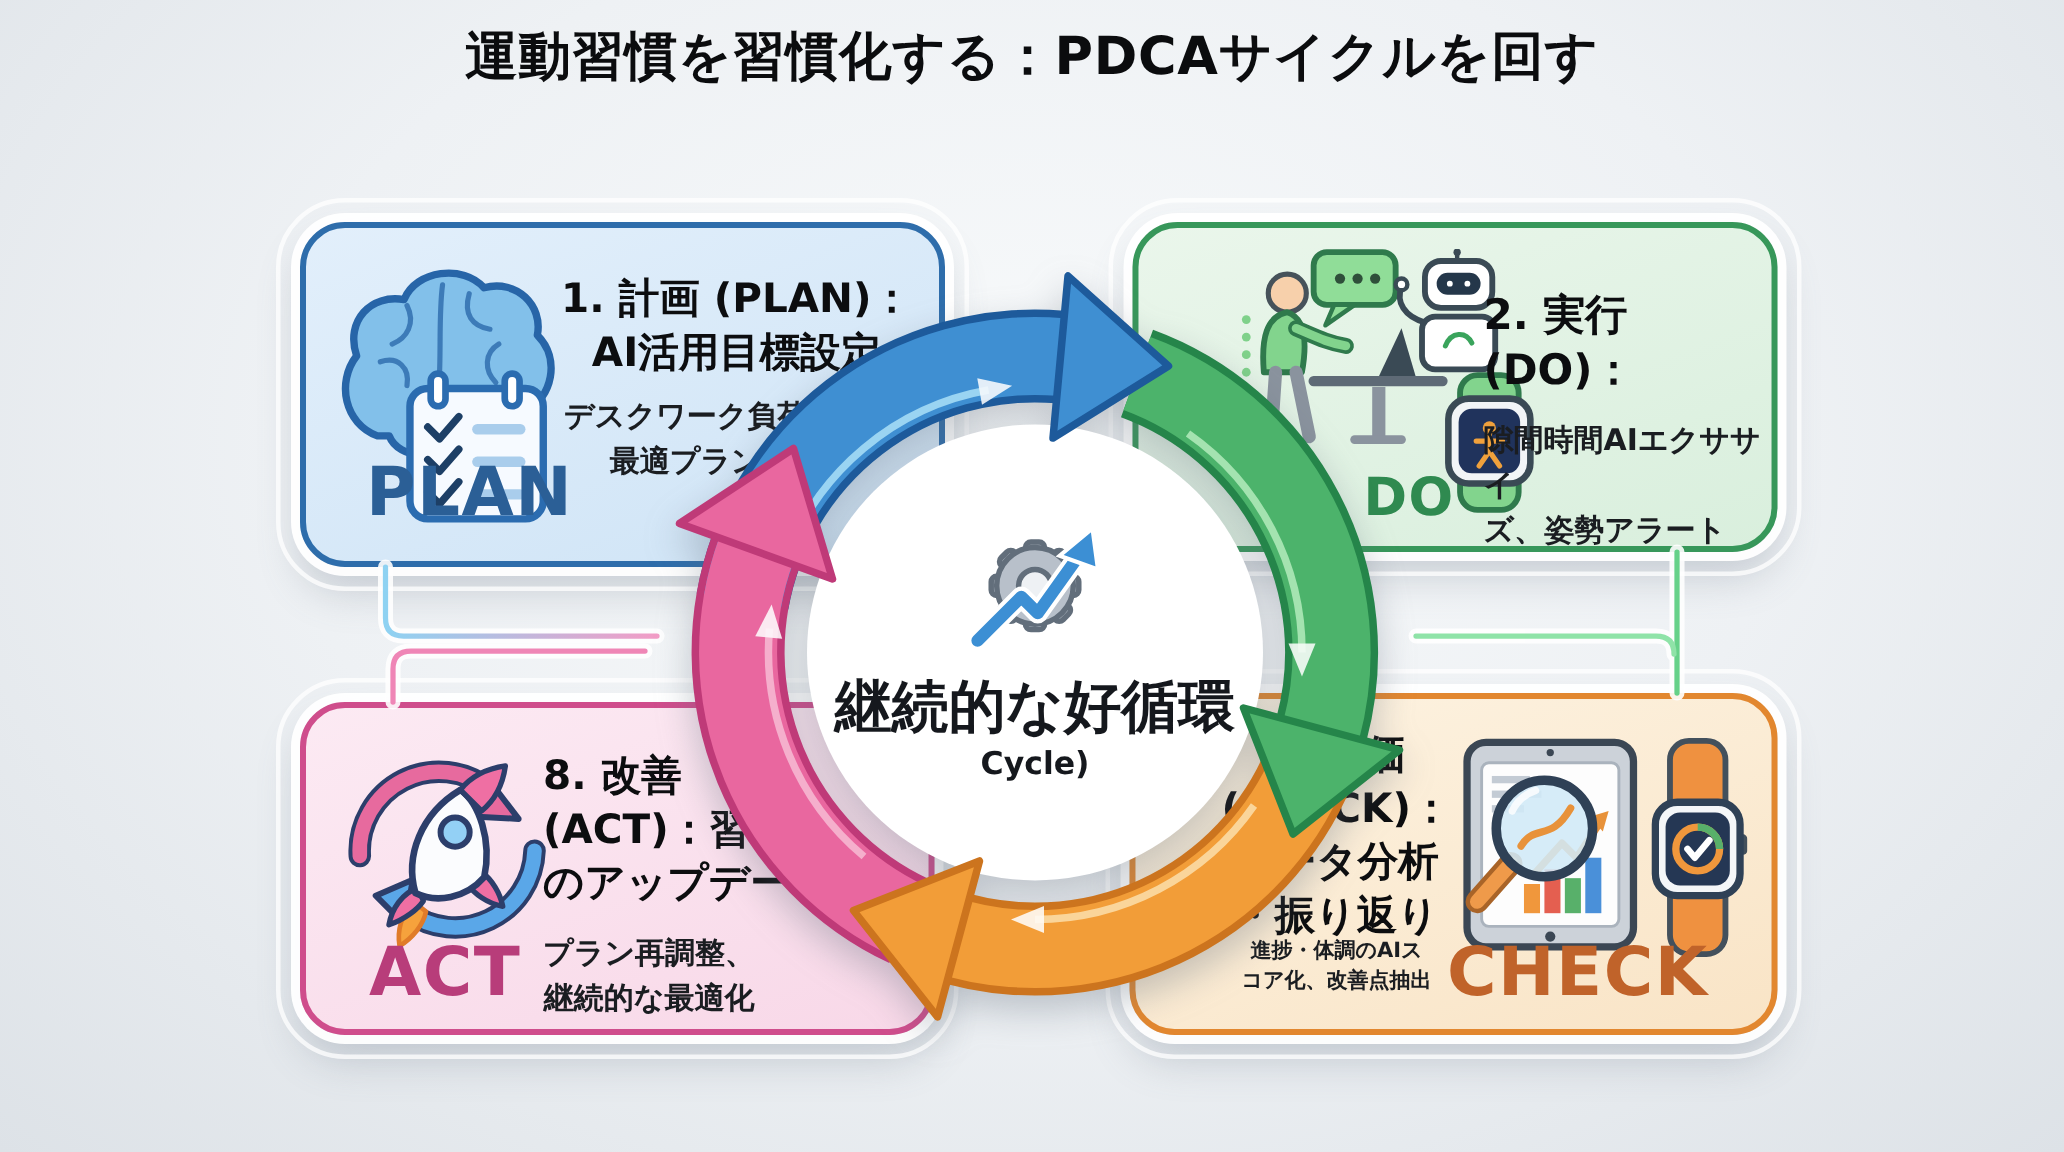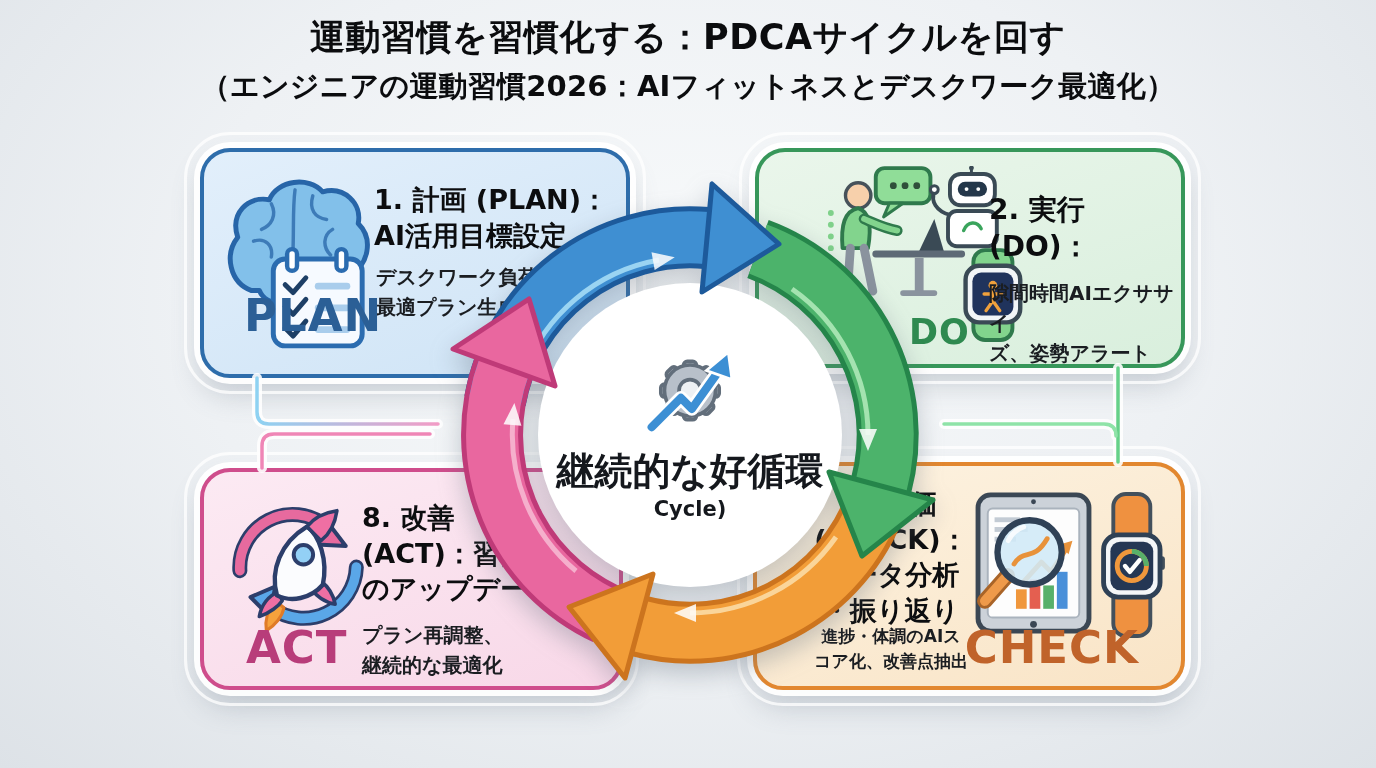--- a/index.html
+++ b/index.html
@@ -16,41 +16,41 @@
   .qbox{
     position:absolute;border-radius:30px;border:4px solid;
     box-shadow:0 0 0 6px rgba(255,255,255,.95), 0 16px 28px rgba(100,112,128,.30);
     z-index:2;
   }
   .qbox::after{
     content:"";position:absolute;inset:-20px;border-radius:46px;
     border:3px solid rgba(255,255,255,.75);pointer-events:none;
   }
   .box-plan {left:200px;top:148px;width:430px;height:230px;border-color:#2e6dab;
-    background:linear-gradient(160deg,#e2effb 0%,#cfe4f6 100%);}
+    background:linear-gradient(160deg,#e2effb 0%,#cfe4f6 100%);text-align:center;}
   .box-do   {left:755px;top:148px;width:430px;height:220px;border-color:#37975a;
     background:linear-gradient(160deg,#eaf6eb 0%,#d9efdd 100%);}
   .box-act  {left:200px;top:468px;width:423px;height:222px;border-color:#cf4d8c;
     background:linear-gradient(160deg,#fceaf3 0%,#f8d8e8 100%);}
   .box-check{left:753px;top:462px;width:432px;height:228px;border-color:#e2872f;
     background:linear-gradient(160deg,#fdf3e2 0%,#f9e4c6 100%);}
   .qtitle{position:absolute;font-weight:800;color:#0c0d0f;line-height:1.32;}
   .qbody {position:absolute;font-weight:700;color:#1a1d21;line-height:1.5;}
   .qlabel{position:absolute;font-weight:800;letter-spacing:1px;}
   .box-plan  .qtitle{left:170px;top:30px;font-size:27px;}
   .box-plan  .qbody {left:172px;top:110px;font-size:20px;}
-  .box-plan  .qlabel{left:40px;bottom:32px;font-size:45px;color:#2b5f96;}
+  .box-plan  .qlabel{left:40px;bottom:20px;font-size:45px;color:#2b5f96;}
   .box-do    .qtitle{left:230px;top:40px;font-size:28px;}
   .box-do    .qbody {left:230px;top:126px;font-size:20px;}
   .box-do    .qlabel{left:150px;bottom:12px;font-size:35px;color:#2f8a50;}
   .box-check .qtitle{left:12px;top:20px;width:244px;font-size:27px;text-align:center;}
-  .box-check .qbody {left:6px;top:158px;width:256px;font-size:17px;text-align:center;line-height:1.45;}
+  .box-check .qbody {left:6px;top:158px;width:256px;font-size:14px;text-align:center;line-height:1.45;}
   .box-check .qlabel{right:42px;bottom:12px;font-size:45px;color:#c0632a;}
   .box-act   .qtitle{left:158px;top:28px;font-size:27px;}
-  .box-act   .qbody {left:158px;top:148px;font-size:20px;}
+  .box-act   .qbody {left:158px;top:148px;font-size:20px;text-align:center;}
   .box-act   .qlabel{left:42px;bottom:12px;font-size:45px;color:#b83d7a;}
   .qicon{position:absolute;}
   .box-plan  .qicon{left:14px;top:12px;}
   .box-do    .qicon{left:66px;top:14px;}
   .box-check .qicon{right:16px;top:26px;}
   .box-act   .qicon{left:20px;top:20px;}
   
   .cycle-svg{position:absolute;left:0;top:0;z-index:3;pointer-events:none;}
   .arcs{filter:drop-shadow(0 10px 12px rgba(95,105,120,.35));}
   .center-wrap{
@@ -60,21 +60,20 @@
   .center-wrap .ct{font-size:38px;font-weight:800;margin-top:8px;}
   .center-wrap .cs{font-size:21px;font-weight:800;line-height:1.18;}
 </style>
 </head>
 <body>
 
 <div class="canvas">
 
   <div class="hdr">
     <div class="t1">運動習慣を習慣化する：PDCAサイクルを回す</div>
-    <div class="t2">（エンジニアの運動習慣2026：AIフィットネスとデスクワーク最適化）</div>
   </div>
 
   <div class="qbox box-plan">
     <span class="qicon">
       <svg width="158" height="188" viewBox="0 0 160 190">
         <path d="M 34,128 C 12,120 6,92 20,74 C 12,50 30,32 52,36 C 60,16 92,12 106,28 C 128,22 146,40 142,60 C 158,76 152,102 134,112 C 130,130 110,140 94,132 C 78,146 48,144 42,128 Z" fill="#82c0ea" stroke="#2765a8" stroke-width="5" stroke-linejoin="round"></path>
         <g fill="none" stroke="#2765a8" stroke-width="3.5" stroke-linecap="round" opacity=".75">
           <path d="M 54,40 C 60,52 54,62 44,66"></path>
           <path d="M 96,32 C 92,46 98,54 110,56"></path>
           <path d="M 36,78 C 48,74 56,82 54,94"></path>

